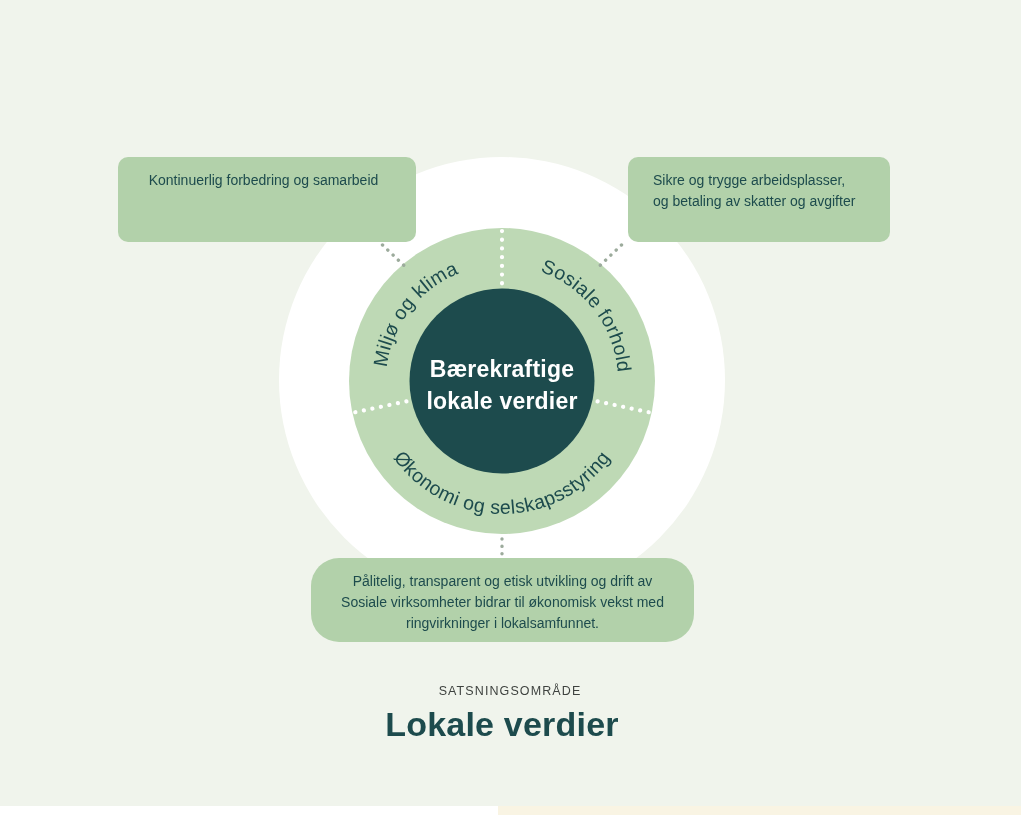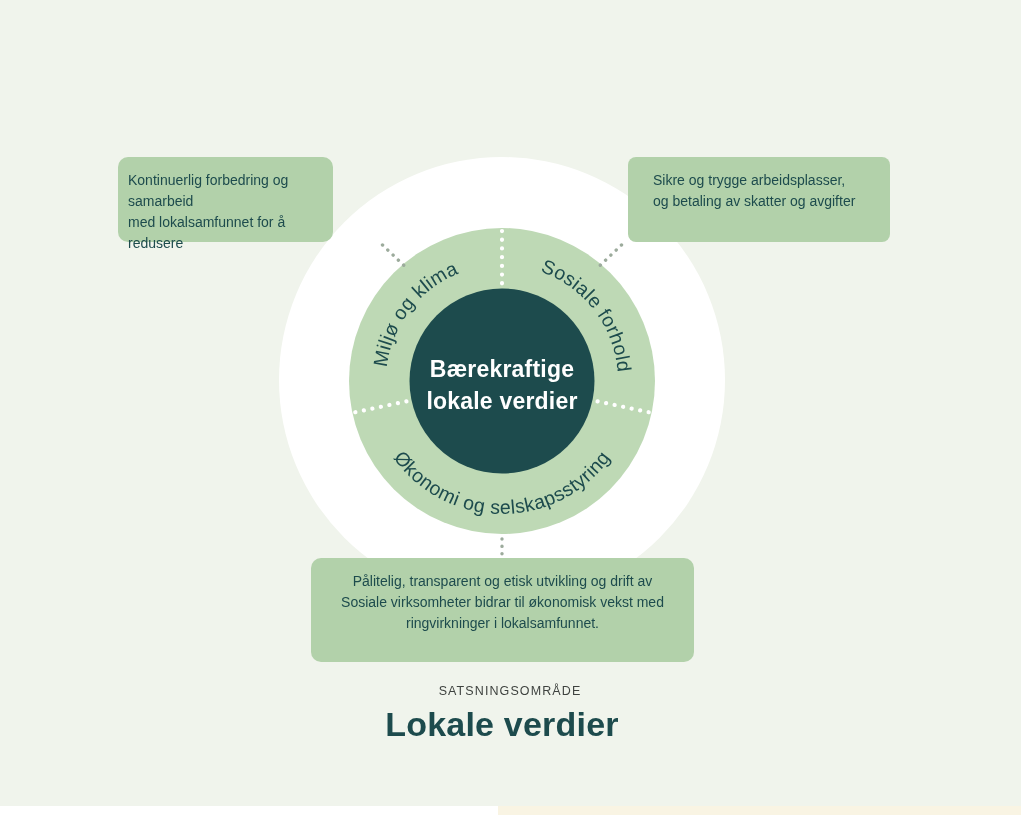--- a/index.html
+++ b/index.html
@@ -31,34 +31,34 @@
   .callout{
     position:absolute;
     background:#b2d1aa;
     border-radius:10px;
     color:#1d4b4d;
     font-size:14px;
     line-height:21px;
     box-sizing:border-box;
   }
   .callout-left{
-    left:118px; top:157px; width:215px; height:85px;
-    text-align:left;
+    left:118px; top:157px; width:298px; height:85px;
+    text-align:center;
     padding:13px 17px 15px 10px;
   }
   .callout-right{
     left:628px; top:157px; width:262px; height:85px;
     text-align:left;
     padding:13px 10px 0 25px;
-    border-radius:8px;
   }
   .callout-bottom{
-    left:311px; top:558px; width:383px; height:104px;
+    left:311px; top:558px; width:383px; height:84px;
     text-align:center;
     padding:13px 8px 0 8px;
+    border-radius:28px;
   }
   .footer-block{
     position:absolute;
     left:0; top:684px; width:1004px;
     text-align:center;
   }
   .kicker{
     font-size:12.5px;
     letter-spacing:1.1px;
     color:#3e423f;
@@ -114,21 +114,20 @@
     <text class="ring-label">
       <textPath href="#arc-bottom" startOffset="50%" text-anchor="middle">Økonomi og selskapsstyring</textPath>
     </text>
 
     <text class="center-label" x="502" y="377" text-anchor="middle">Bærekraftige</text>
     <text class="center-label" x="502" y="409" text-anchor="middle">lokale verdier</text>
   </svg>
 
   <div class="callout callout-left">
     <div>Kontinuerlig forbedring og samarbeid</div>
-    <div>med lokalsamfunnet for å redusere</div>
   </div>
 
   <div class="callout callout-right">
     <div>Sikre og trygge arbeidsplasser,</div>
     <div>og betaling av skatter og avgifter</div>
   </div>
 
   <div class="callout callout-bottom">
     <div>Pålitelig, transparent og etisk utvikling og drift av</div>
     <div>Sosiale virksomheter bidrar til økonomisk vekst med</div>

